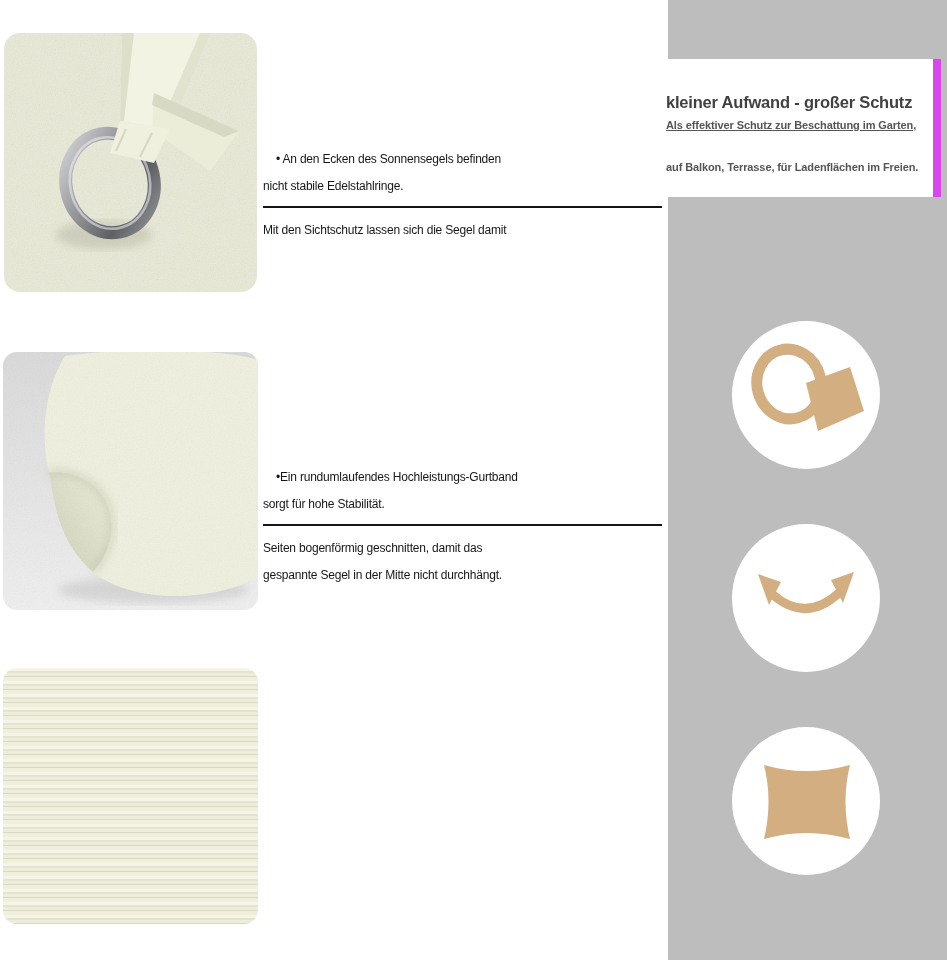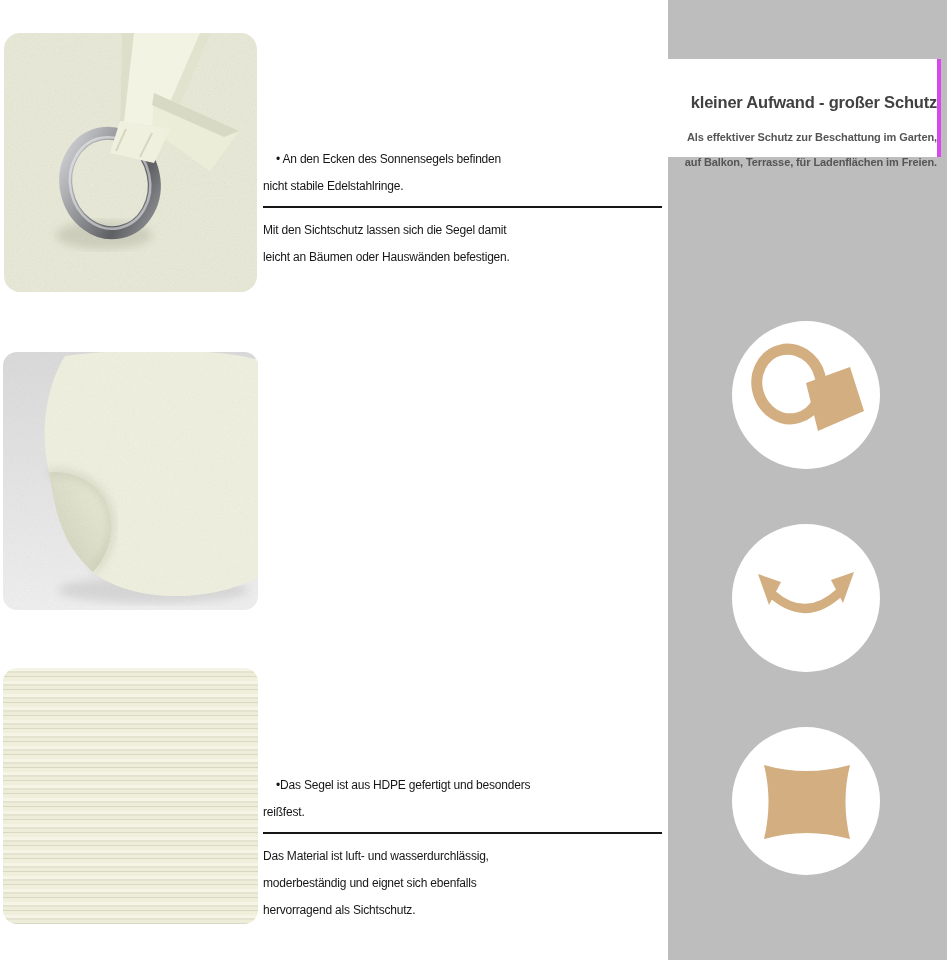--- a/index.html
+++ b/index.html
@@ -35,32 +35,32 @@
   .tb3{top:772px;}
   .line{
     height:27px;line-height:27px;font-size:12px;letter-spacing:-0.2px;
     white-space:nowrap;color:var(--ink,#161616);
   }
   .indent{padding-left:13px;}
   .divider{height:0;border-top:2px solid #151515;width:399px;margin:6px 0 9px 0;}
   
   .sidebar{position:absolute;left:668px;top:0;width:279px;height:960px;background:var(--gray,#bdbdbd);}
   .infobox{
-    position:absolute;left:-2px;top:59px;width:275px;height:98px;background:#ffffff;
-    border-right:4px solid #d946ef;text-align:right;box-sizing:border-box;
+    position:absolute;left:-2px;top:59px;width:275px;height:138px;background:#ffffff;
+    border-right:8px solid #d946ef;text-align:left;box-sizing:border-box;
   }
   .headline{
     margin-top:33px;font-size:16.5px;font-weight:bold;letter-spacing:-0.2px;
     color:#414141;white-space:nowrap;line-height:20px;
   }
   .subline{
     font-size:11px;font-weight:bold;color:#555555;line-height:25px;
-    letter-spacing:-0.1px;white-space:nowrap;
+    letter-spacing:-0.1px;white-space:nowrap;margin-top:17px;
   }
-  .subline.first{margin-top:13px;}
+  .subline.first{margin-top:1px;text-decoration:underline;}
   .circle{
     position:absolute;left:64px;width:148px;height:148px;border-radius:50%;
     background:#ffffff;overflow:hidden;
   }
   .c1{top:321px;}
   .c2{top:524px;}
   .c3{top:727px;}
   .circle svg{display:block;width:148px;height:148px;}
 </style>
 </head>
@@ -122,32 +122,30 @@
     </svg>
   </figure>
 
   <figure class="photo photo3"></figure>
 
   <div class="tb tb1">
     <div class="line indent">• An den Ecken des Sonnensegels befinden</div>
     <div class="line">nicht stabile Edelstahlringe.</div>
     <div class="divider"></div>
     <div class="line">Mit den Sichtschutz lassen sich die Segel damit</div>
-    <div class="line">leicht an Bäumen oder Hauswänden befestigen.</div>
   </div>
 
+  <div class="tb tb2">
+    <div class="line indent">•Ein rundumlaufendes Hochleistungs-Gurtband</div>
+    <div class="line">sorgt für hohe Stabilität.</div>
+    <div class="divider"></div>
+    <div class="line">Seiten bogenförmig geschnitten, damit das</div>
+    <div class="line">gespannte Segel in der Mitte nicht durchhängt.</div>
+  </div>
 
-  <div class="tb tb3">
-    <div class="line indent">•Das Segel ist aus HDPE gefertigt und besonders</div>
-    <div class="line">reißfest.</div>
-    <div class="divider"></div>
-    <div class="line">Das Material ist luft- und wasserdurchlässig,</div>
-    <div class="line">moderbeständig und eignet sich ebenfalls</div>
-    <div class="line">hervorragend als Sichtschutz.</div>
-  </div>
 
   <aside class="sidebar">
     <div class="infobox">
       <div class="headline">kleiner Aufwand - großer Schutz</div>
       <div class="subline first">Als effektiver Schutz zur Beschattung im Garten,</div>
       <div class="subline">auf Balkon, Terrasse, für Ladenflächen im Freien.</div>
     </div>
 
     <div class="circle c1">
       <svg viewBox="0 0 148 148">

